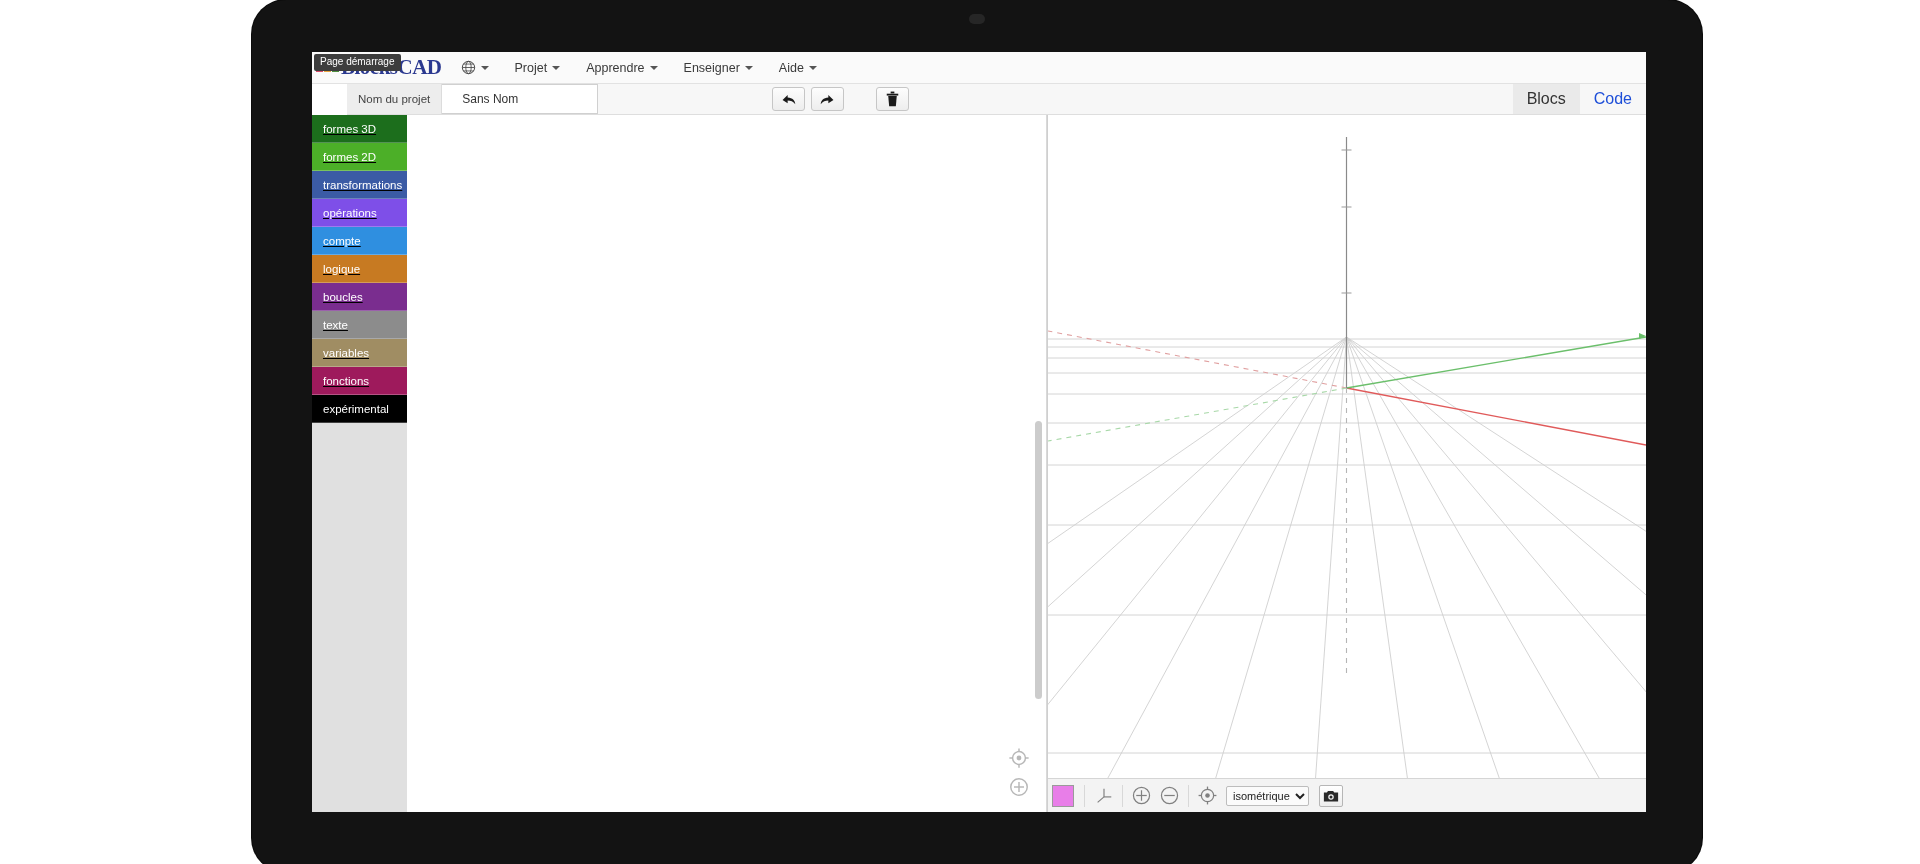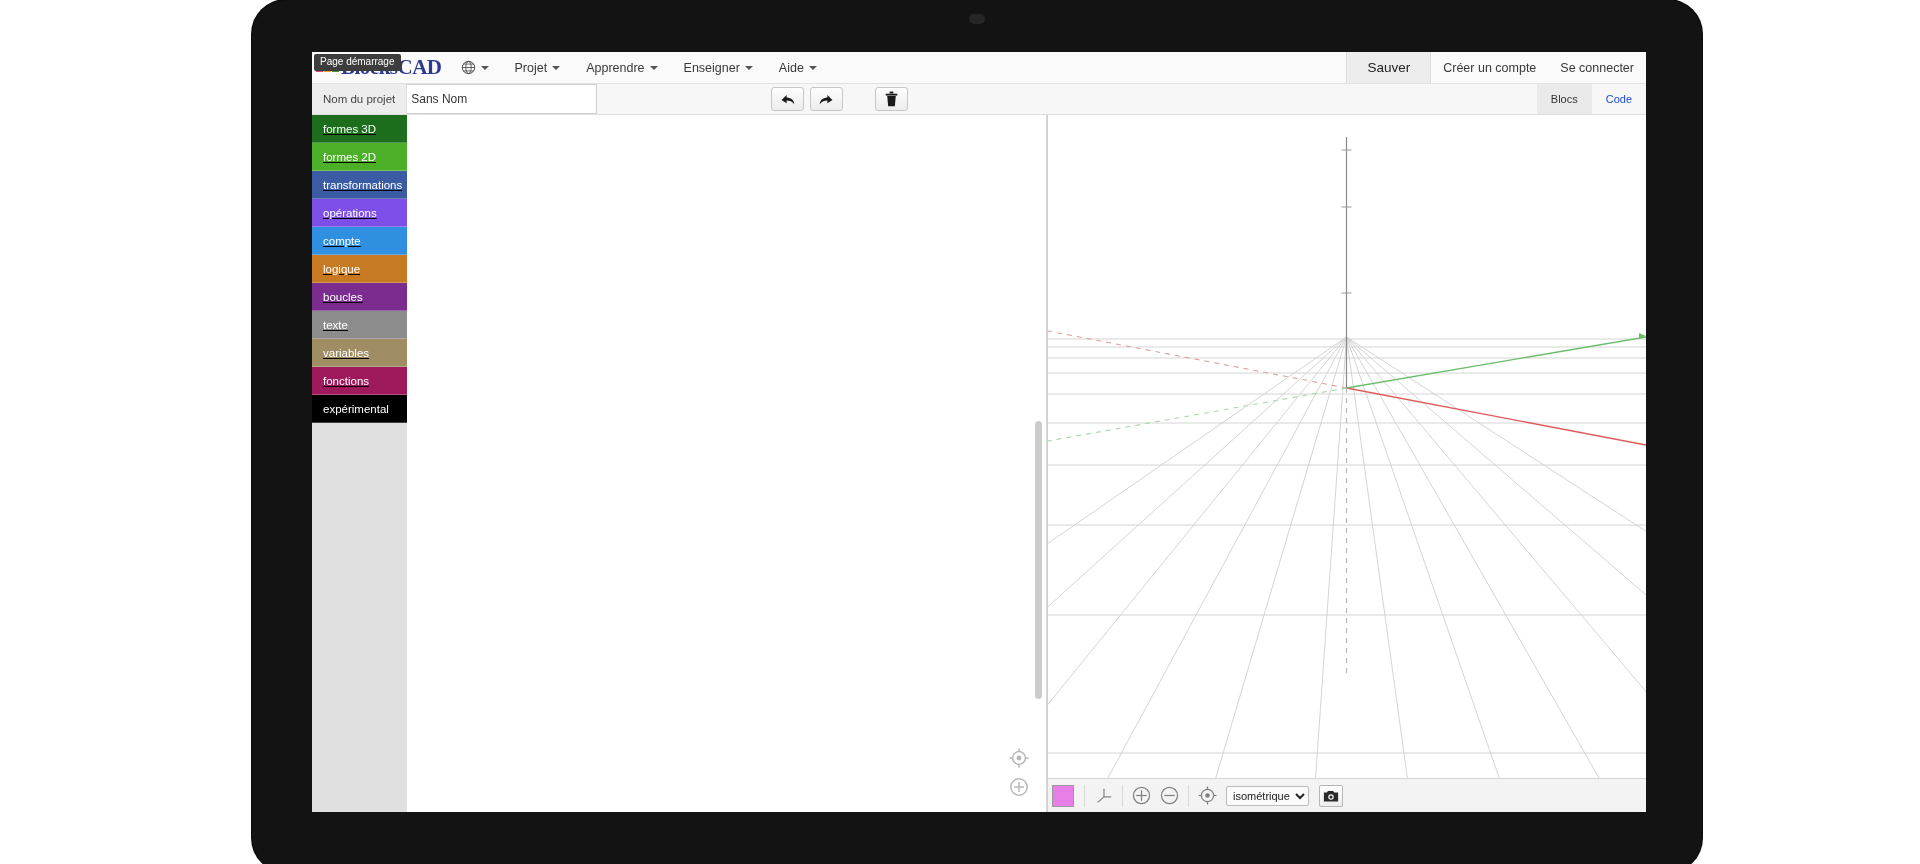--- a/index.html
+++ b/index.html
@@ -114,38 +114,39 @@
   }
 
   
   #toolbar {
     position: relative;
     height: 31px;
     background: #f7f7f7;
     border-bottom: 1px solid #dedede;
     display: flex;
     align-items: stretch;
+    margin-left: 35px;
   }
   #project-label {
     display: flex; align-items: center;
     padding: 0 11px;
     font-size: 11.5px;
     color: #444;
     background: #ededed;
     border-right: 1px solid #dcdcdc;
   }
   #project-name-input {
-    width: 190px;
+    width: 156px;
     border: 1px solid #d0d0d0;
     border-left: none;
     background: #ffffff;
     font-family: "Liberation Sans", sans-serif;
     font-size: 12px;
     color: #333;
-    padding: 0 4px;
+    padding: 0 20px;
     outline: none;
   }
   #toolbar-gap { flex: 0 0 174px; }
   .tb-btn {
     width: 33px;
     margin: 3px 0;
     background: linear-gradient(#fdfdfd, #ededed);
     border: 1px solid #c6c6c6;
     border-radius: 3px;
     display: flex;
@@ -156,21 +157,21 @@
   }
   #trash-btn { margin-left: 26px; }
   #toolbar-right {
     margin-left: auto;
     display: flex;
     align-items: stretch;
   }
   .mode-tab {
     display: flex; align-items: center;
     padding: 0 14px;
-    font-size: 11px;
+    font-size: 16px;
     cursor: pointer;
   }
   #tab-blocs { color: #333; background: #eaeaea; }
   #tab-code  { color: #1d4ed8; }
 
   
   #body-split {
     position: relative;
     height: 697px;
     display: flex;
@@ -329,25 +330,20 @@
     </div>
     <div class="nav-item">
       <span>Enseigner</span>
       <span class="caret"></span>
     </div>
     <div class="nav-item">
       <span>Aide</span>
       <span class="caret"></span>
     </div>
 
-    <div id="nav-right">
-      <div id="save-button">Sauver</div>
-      <div class="nav-link">Créer un compte</div>
-      <div class="nav-link">Se connecter</div>
-    </div>
   </div>
 
   <div id="toolbar">
     <div id="project-label">Nom du projet</div>
     <input id="project-name-input" type="text" value="Sans Nom" style="">
 
     <div id="toolbar-gap"></div>
 
     <div class="tb-btn">
       <svg width="17" height="15" viewBox="0 0 20 17">

